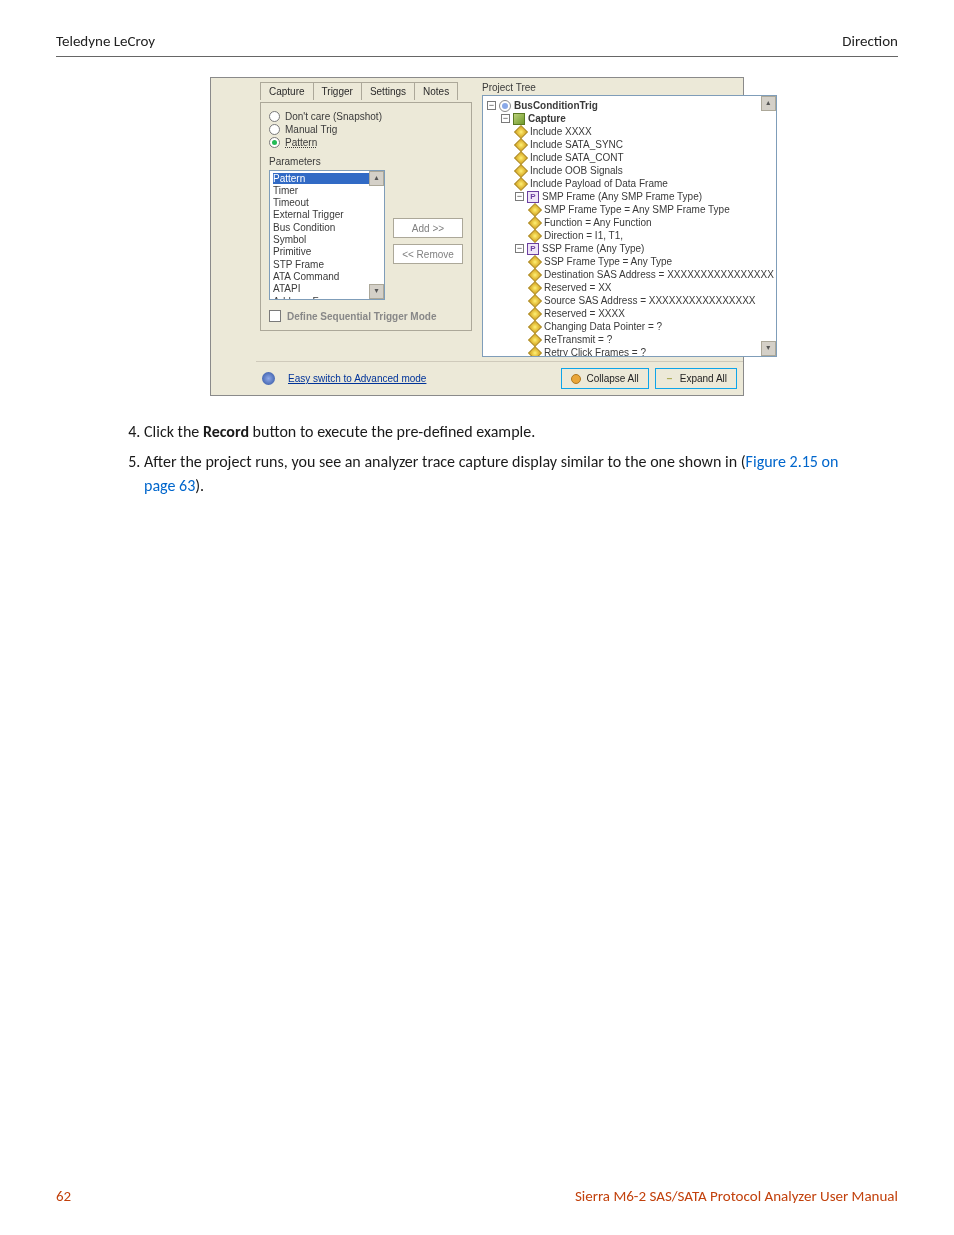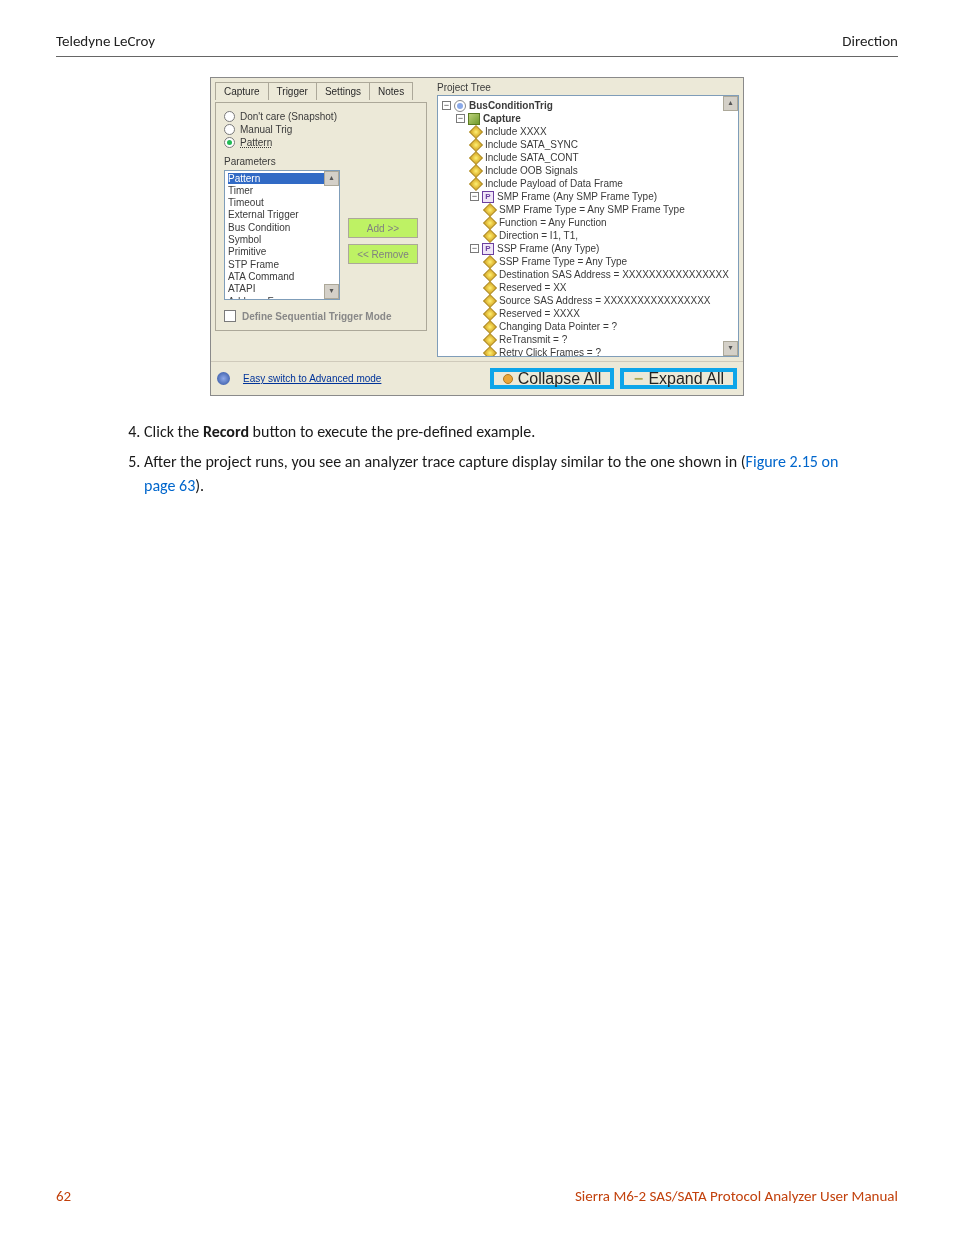--- a/index.html
+++ b/index.html
@@ -22,20 +22,21 @@
   .hr-line { border: none; border-top: 1px solid #666; margin: 0 56px 20px 56px; }
   .content { padding: 0 56px; }
   .dlg-wrap { display: flex; justify-content: center; margin-bottom: 24px; }
   .dlg {
     width: 534px;
     border: 1px solid #8a8a8a;
     background: #ece9d8;
     font-family: Tahoma, Arial, sans-serif;
     font-size: 10px;
     color: #3a3a3a;
+    padding-left: 45px;
   }
   .dlg-cols { display: flex; }
   .dlg-left { width: 220px; padding: 4px 4px 6px 4px; }
   .tabs { display: flex; gap: 0; margin-bottom: 2px; }
   .tab {
     padding: 3px 8px;
     border: 1px solid #aca899;
     border-bottom: none;
     background: #ece9d8;
     font-size: 10px;
@@ -66,21 +67,21 @@
   .listbox .scroll-up, .listbox .scroll-down {
     position: absolute; right: 0; width: 15px; height: 15px;
     background: #d4d0c8; border: 1px solid #aca899;
     font-size: 8px; text-align: center; line-height: 12px; color: #555;
   }
   .listbox .scroll-up { top: 0; } .listbox .scroll-down { bottom: 0; }
   .list-row { display: flex; align-items: center; gap: 3px; padding-right: 16px; }
   .list-row.hi { background: #316ac5; color: #fff; }
   .btn {
     width: 70px; height: 20px; border: 1px solid #aca899;
-    background: #bef264; font-size: 10px; display:flex; align-items:center; justify-content:center;
+    background: #ffffff; font-size: 10px; display:flex; align-items:center; justify-content:center;
     color: #808080;
   }
   .btn-col { display:flex; flex-direction:column; gap:6px; margin-left: 8px; margin-top: 48px;}
   .list-btn-wrap { display:flex; }
   .checkbox {
     width: 12px; height: 12px; border: 1px solid #7a7a7a; background: #fff; display:inline-block;
   }
   .define-row { margin-top: 10px; color: #888; display:flex; align-items:center; gap:6px;font-weight:bold;}
   .dlg-right { flex: 1; padding: 4px 4px 4px 6px; }
   .ptree-label { font-size: 10px; color: #3a3a3a; margin-bottom: 2px; }
@@ -111,22 +112,22 @@
   .ic-p { width:12px;height:12px;border:1px solid #6b3fa0;color:#6b3fa0;font-size:8px;line-height:10px;text-align:center;font-weight:bold;background:#efe5f7;}
   .bold { font-weight: bold; }
   .dotted { text-decoration: underline; text-decoration-style: dotted; }
   .dlg-footer {
     display:flex; justify-content:space-between; align-items:center;
     padding: 6px 6px 6px 6px; border-top: 1px solid #cfcabb;
   }
   .link-left { display:flex; align-items:center; gap:13px; color:#003399; text-decoration: underline; }
   .gear { width:13px;height:13px;border-radius:50%;background:radial-gradient(#8fa9e8,#2b4f9e);}
   .btn2 {
-    height: 21px; padding: 0 9px; border:4px solid #0ea5e9; background:#ece9d8;
-    display:flex; align-items:center; gap:5px; font-size:16px; color:#222;
+    height: 21px; padding: 0 9px; border:1px solid #0ea5e9; background:#ece9d8;
+    display:flex; align-items:center; gap:5px; font-size:10px; color:#222;
   }
   .cir { width:10px;height:10px;border-radius:50%;background:#e9a63a;border:1px solid #b07820;}
   .minus { width:10px;height:10px;display:flex;align-items:center;justify-content:center;font-weight:bold;color:#aa5;}
   .body-text { font-size: 16px; line-height: 1.45; margin: 16px 40px 10px 40px; text-align: left;}
   .body-text .bold-lead { font-weight: bold; }
   .ol-body { font-size: 16px; line-height: 1.5; margin: 0 40px 0 68px; padding-left: 20px;}
   .ol-body li { margin-bottom: 6px; }
   .boldword { font-weight: bold; }
   .xref { color: #0066cc; }
   .footer {

